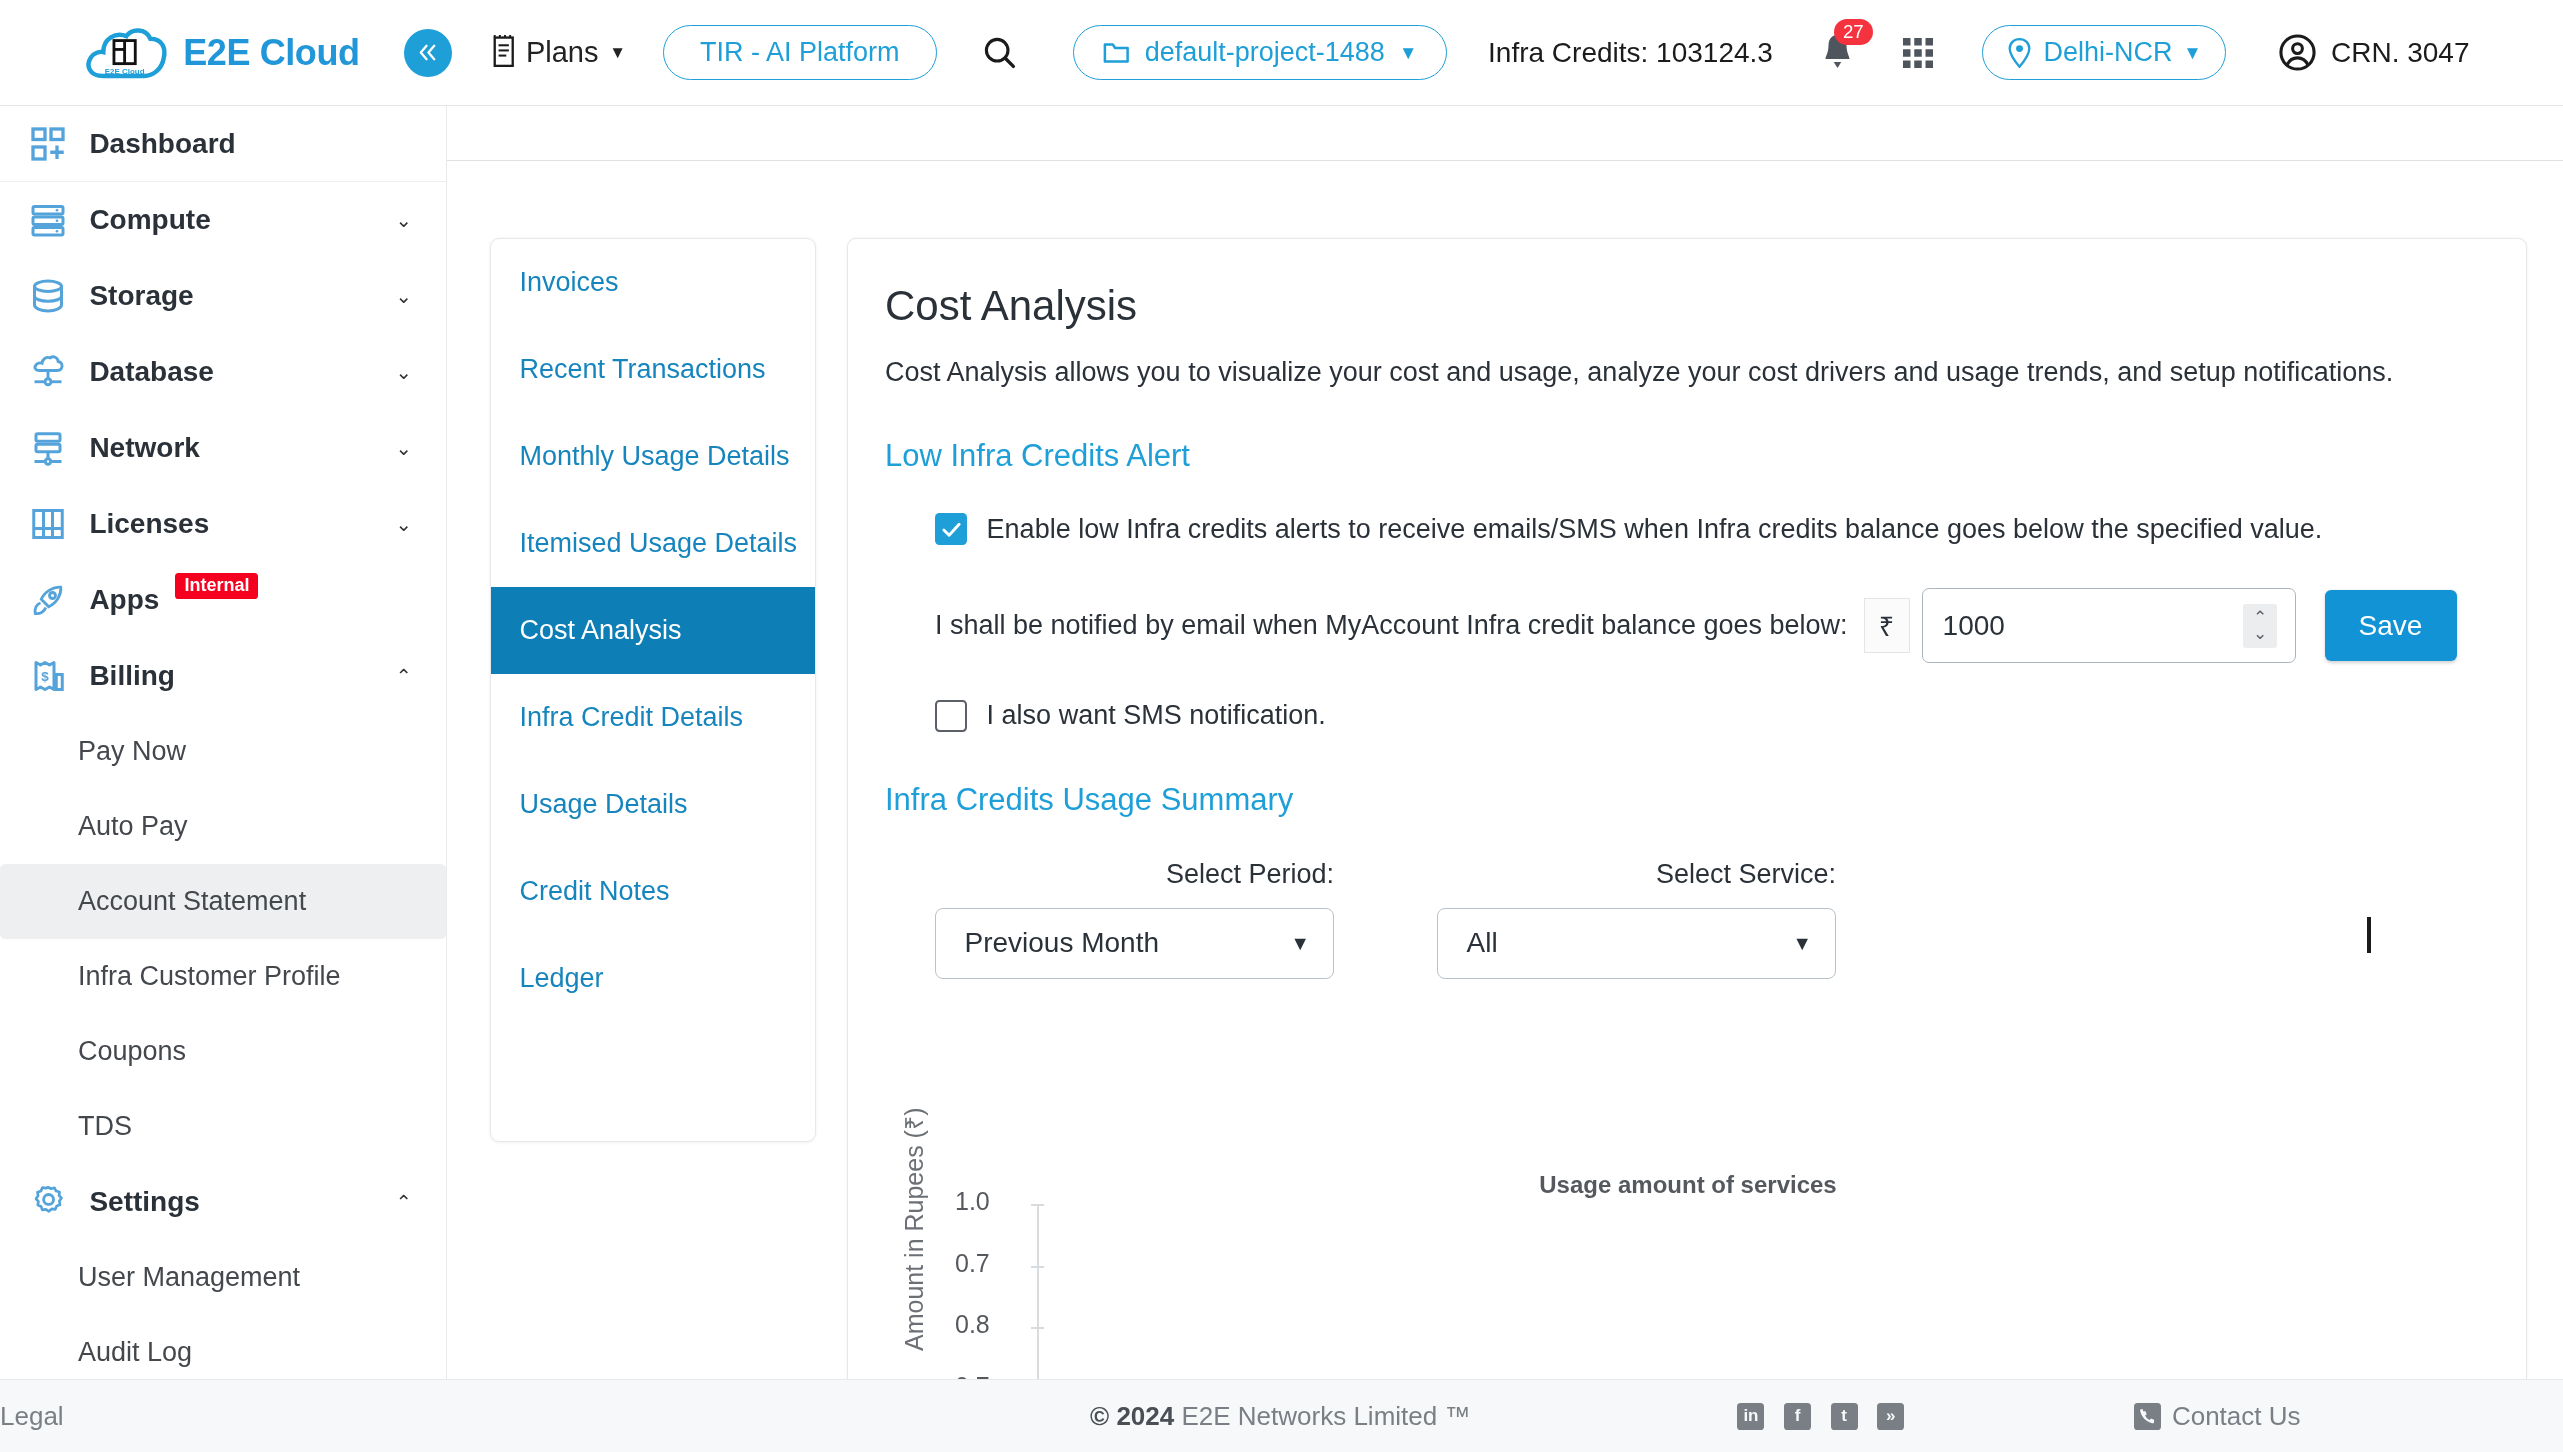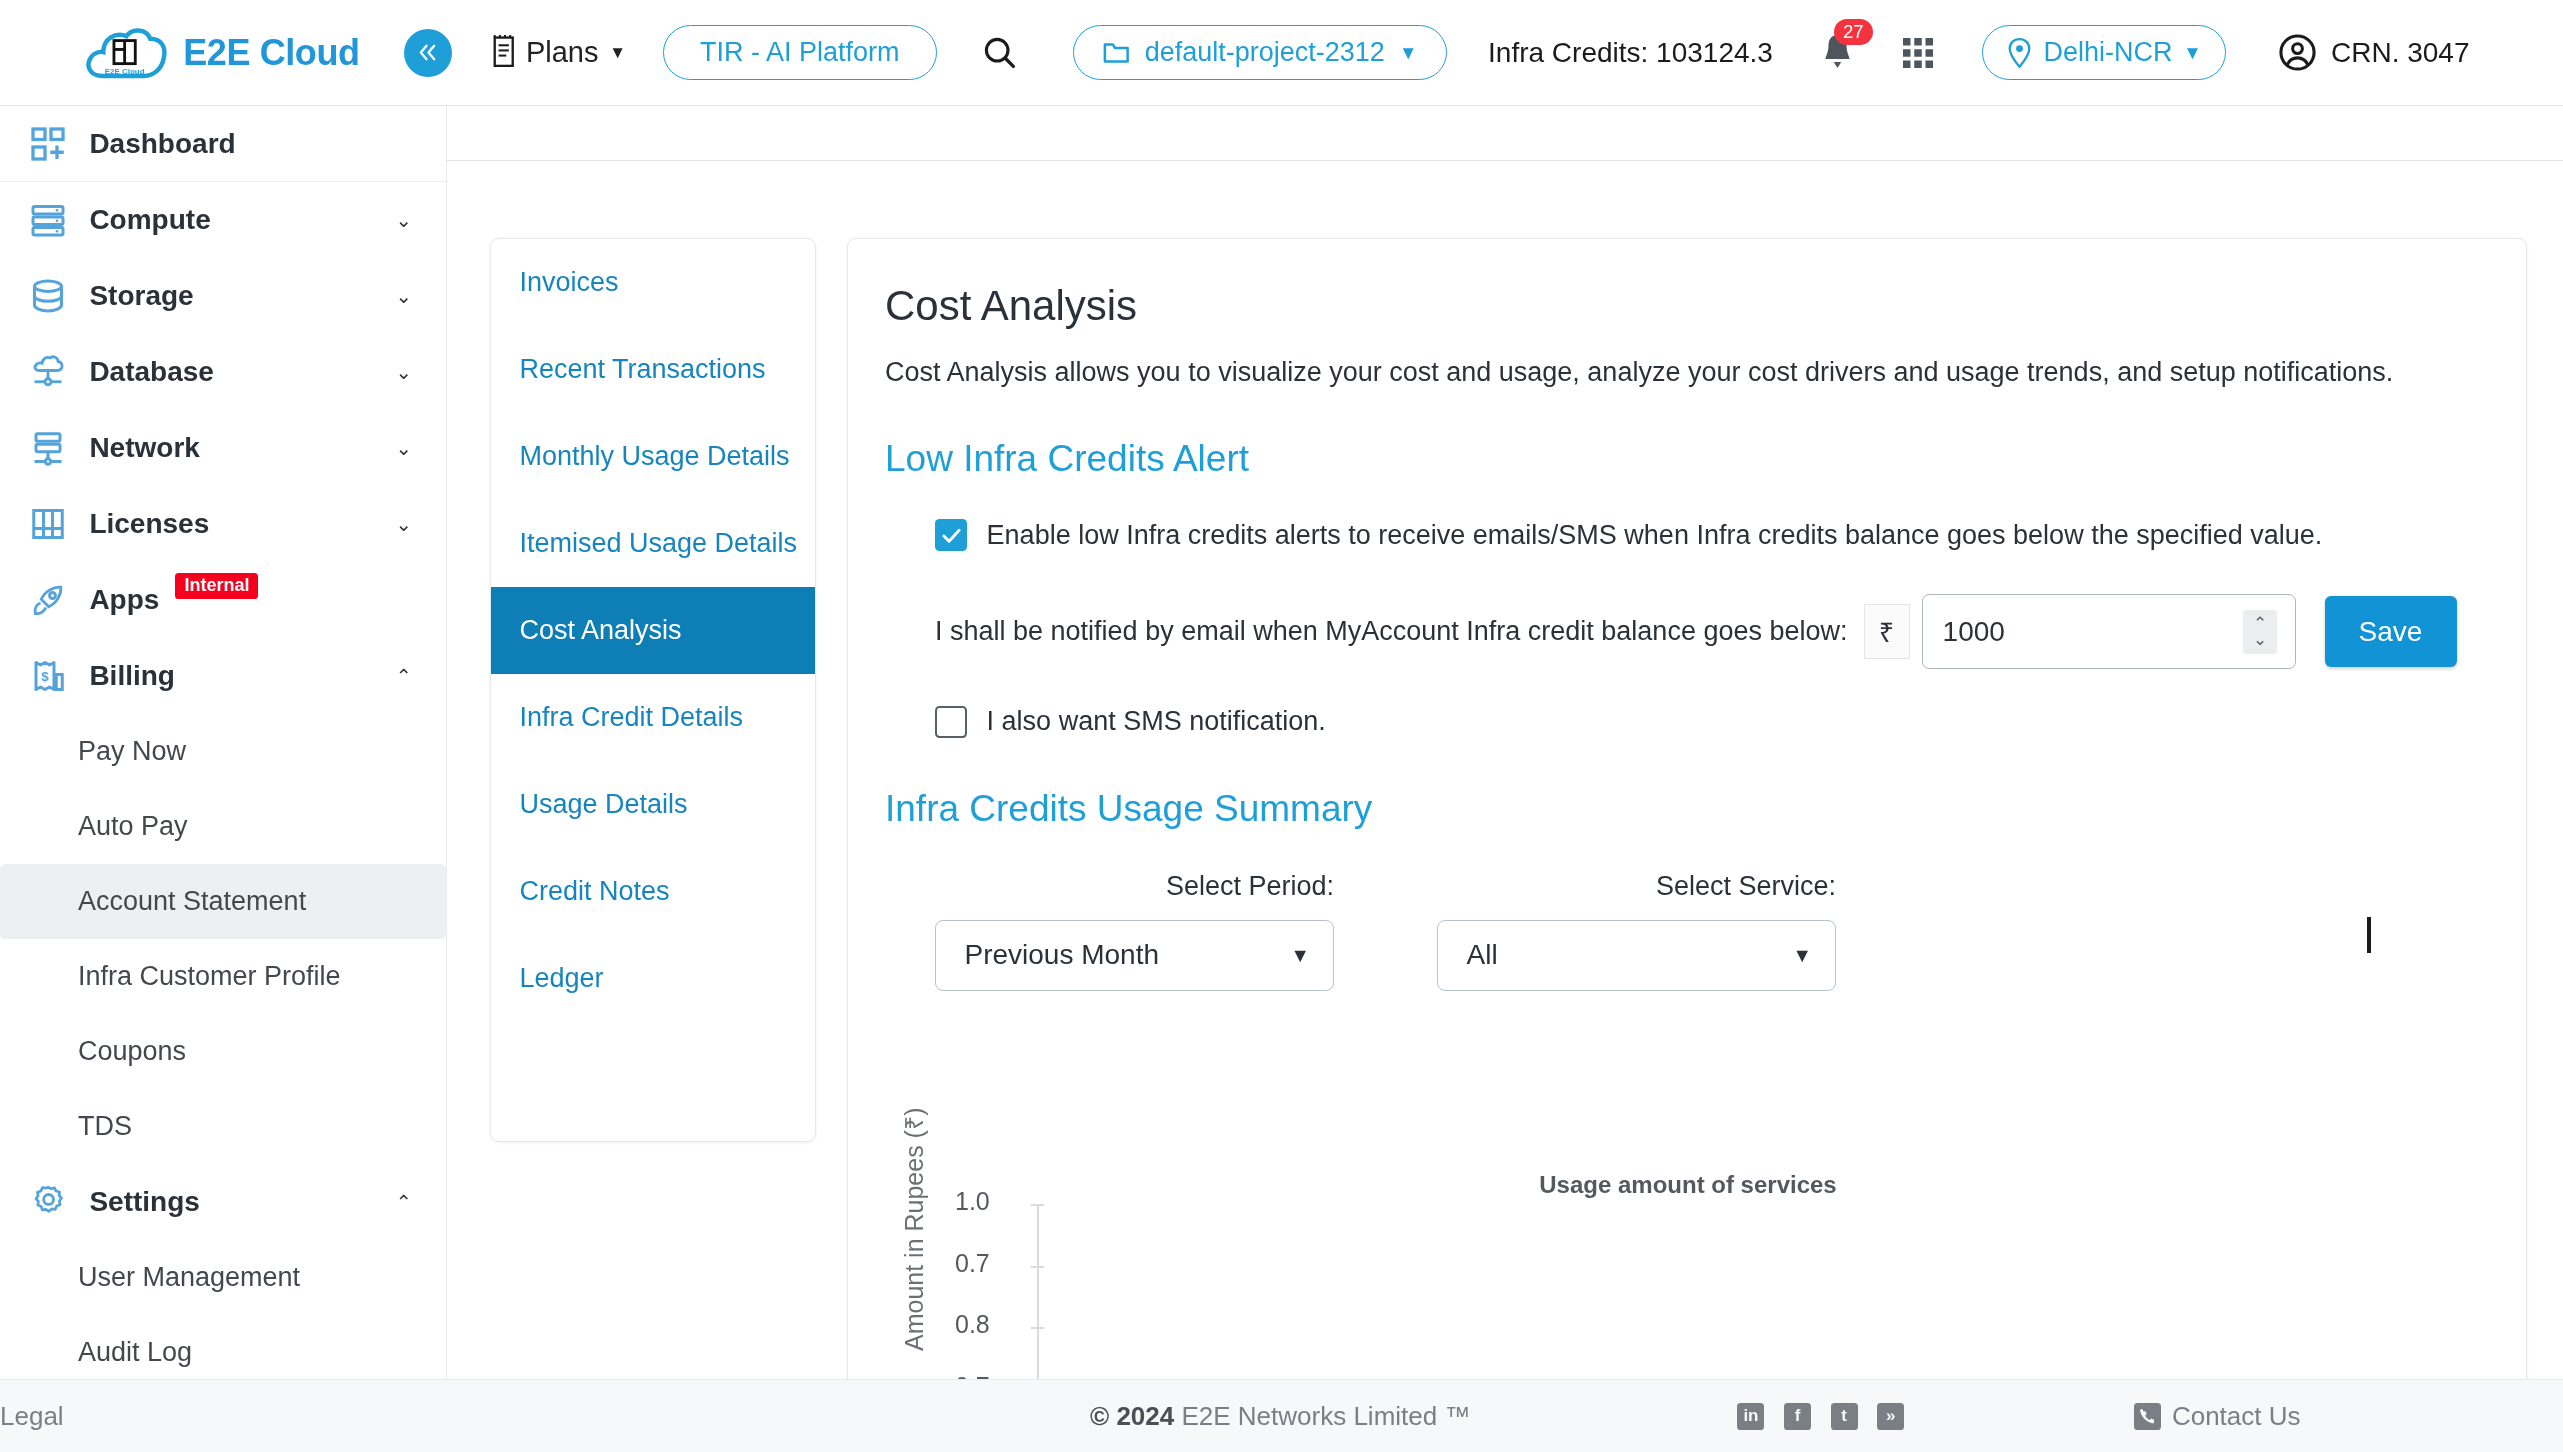--- a/index.html
+++ b/index.html
@@ -105,21 +105,21 @@
   .subnav-item.active { background: #0e7fb6; color: #ffffff; }
 
   .main-card {
     position: absolute; top: 132px; left: 400px; width: 1680px; height: 1175px;
     background: #fff; border: 1.8px solid #e6e8ea; border-radius: 9px;
     box-shadow: 0 0.9px 3.6px rgba(0,0,0,0.06);
     overflow: hidden;
   }
   .page-title { font-size: 42px; color: #2b3138; margin: 43px 0 0 37px; font-weight: normal; }
   .page-desc { font-size: 27px; color: #2b3138; margin: 27px 0 0 37px; }
-  .section-title { font-size: 37px; color: #1e9fd8; margin: 50px 0 0 37px; }
+  .section-title { font-size: 31px; color: #1e9fd8; margin: 50px 0 0 37px; }
 
   .cb-row { display: flex; align-items: center; margin: 39px 0 0 87px; }
   .cb {
     width: 32px; height: 32px; border-radius: 4.4px; flex: 0 0 32px;
     display:flex; align-items:center; justify-content:center; cursor: pointer;
   }
   .cb.checked { background: #1e9fd8; }
   .cb.unchecked { background: #fff; border: 2.7px solid #5a6066; }
   .cb-label { font-size: 27px; color: #2b3138; margin-left: 19.6px; line-height: 1.2; }
 
@@ -242,21 +242,21 @@
     <svg width="37" height="37" viewBox="0 0 24 24">
       <circle cx="10.5" cy="10.5" r="7" fill="none" stroke="#1b1b1b" stroke-width="2"></circle>
       <line x1="15.6" y1="15.6" x2="21" y2="21" stroke="#1b1b1b" stroke-width="2.2" stroke-linecap="round"></line>
     </svg>
   </div>
 
   <div class="pill project-pill">
     <svg width="28.5" height="25" viewBox="0 0 24 22">
       <path d="M2 4 L9 4 L11 7 L22 7 L22 19 L2 19 Z" fill="none" stroke="#1e9fd8" stroke-width="2.2" stroke-linejoin="round"></path>
     </svg>
-    <span>default-project-2312</span>
+    <span>default-project-1488</span>
     <span style="font-size:18.7px">▼</span>
   </div>
 
   <div class="infra-credits">Infra Credits: 103124.3</div>
 
   <div class="bell-wrap">
     <svg width="37" height="39" viewBox="0 0 24 26">
       <path d="M12 2 C8 2 6 5 6 9 C6 14 4 16 4 18 L20 18 C20 16 18 14 18 9 C18 5 16 2 12 2 Z" fill="#4e555c"></path>
       <path d="M9.5 20 L14.5 20 L12 24 Z" fill="#4e555c"></path>
     </svg>

